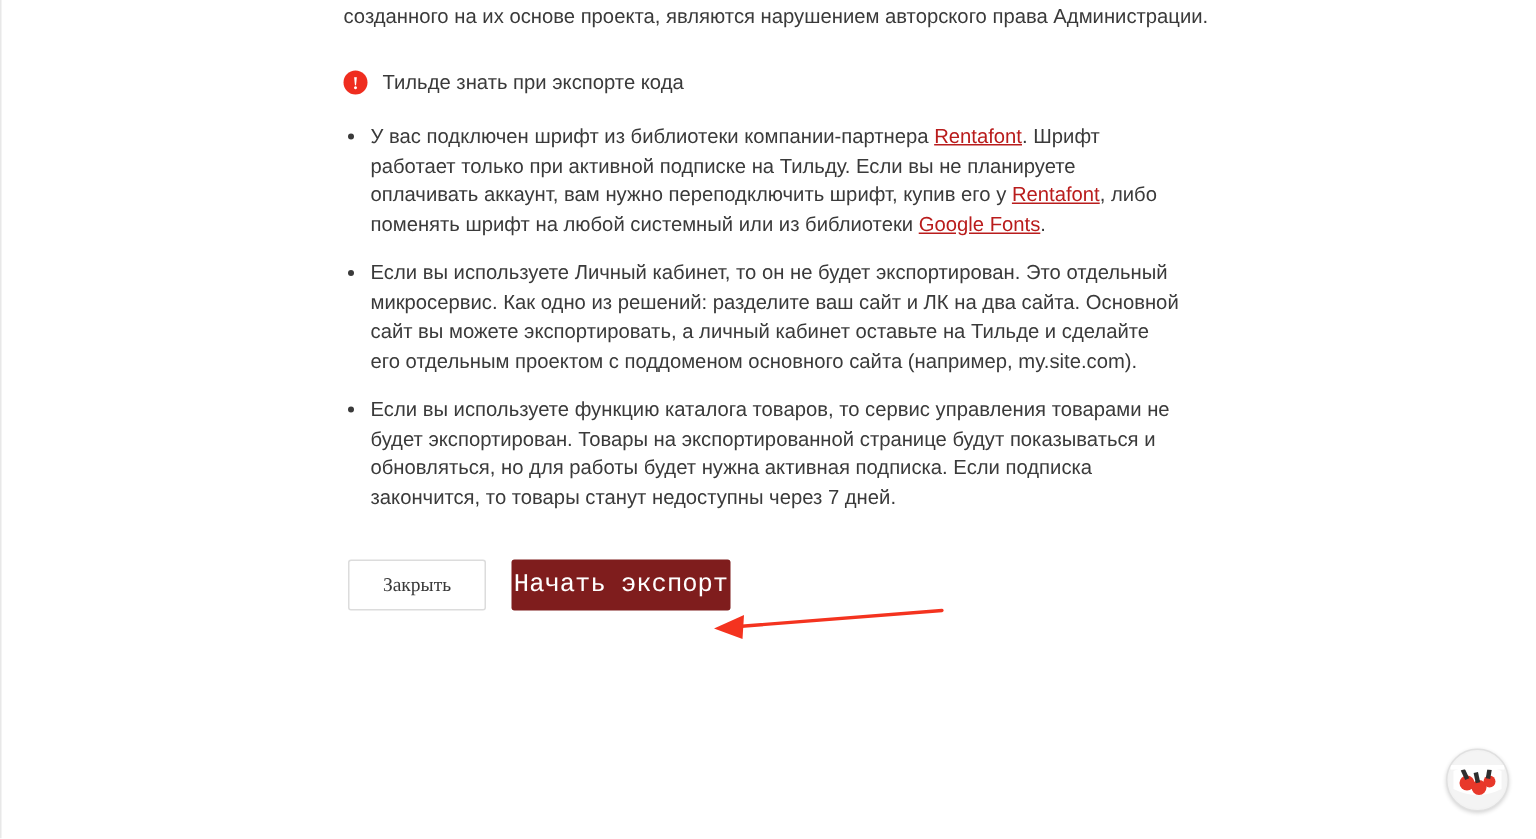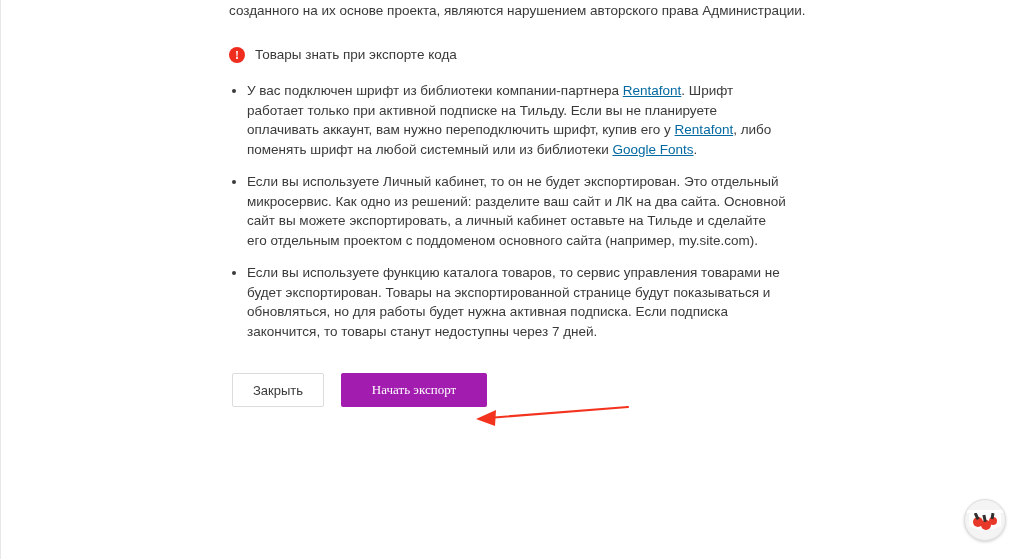--- a/index.html
+++ b/index.html
@@ -83,50 +83,50 @@
     content: "";
     position: absolute;
     left: 3px;
     top: 8px;
     width: 4px;
     height: 4px;
     border-radius: 50%;
     background: #3a3a3a;
   }
   .ulink {
-    color: #0369a1;
+    color: #b91c1c;
     text-decoration: underline;
     cursor: pointer;
   }
   .buttons-row {
     display: flex;
     align-items: center;
     margin-top: 32px;
     margin-left: 3px;
   }
   .btn-close {
     width: 92px;
     height: 34px;
     border: 1px solid #dcdcdc;
     background: #ffffff;
     color: #3a3a3a;
     font-size: 13px;
-    font-family: Liberation Sans, sans-serif;
+    font-family: Liberation Serif, serif;
     border-radius: 2px;
     cursor: pointer;
     padding: 0;
   }
   .btn-export {
     width: 146px;
     height: 34px;
     border: none;
-    background: #a21caf;
+    background: #7f1d1d;
     color: #ffffff;
-    font-size: 13px;
-    font-family: Liberation Serif, serif;
+    font-size: 17px;
+    font-family: Liberation Mono, monospace;
     border-radius: 2px;
     cursor: pointer;
     margin-left: 17px;
     padding: 0;
   }
   .arrow {
     position: absolute;
     left: 470px;
     top: 398px;
     width: 160px;
@@ -154,21 +154,21 @@
 <div class="page">
 
   <div class="left-rule"></div>
 
   <div class="content">
 
     <p class="lead-text">созданного на их основе проекта, являются нарушением авторского права Администрации.</p>
 
     <div class="notice">
       <div class="notice-icon">!</div>
-      <div class="notice-title">Товары знать при экспорте кода</div>
+      <div class="notice-title">Тильде знать при экспорте кода</div>
     </div>
 
     <ul class="bullets">
       <li>
         <span>У вас подключен шрифт из библиотеки компании-партнера </span><a class="ulink">Rentafont</a><span>. Шрифт работает только при активной подписке на Тильду. Если вы не планируете оплачивать аккаунт, вам нужно переподключить шрифт, купив его у </span><a class="ulink">Rentafont</a><span>, либо поменять шрифт на любой системный или из библиотеки </span><a class="ulink">Google Fonts</a><span>.</span>
       </li>
       <li>
         <span>Если вы используете Личный кабинет, то он не будет экспортирован. Это отдельный микросервис. Как одно из решений: разделите ваш сайт и ЛК на два сайта. Основной сайт вы можете экспортировать, а личный кабинет оставьте на Тильде и сделайте его отдельным проектом с поддоменом основного сайта (например, my.site.com).</span>
       </li>
       <li>

